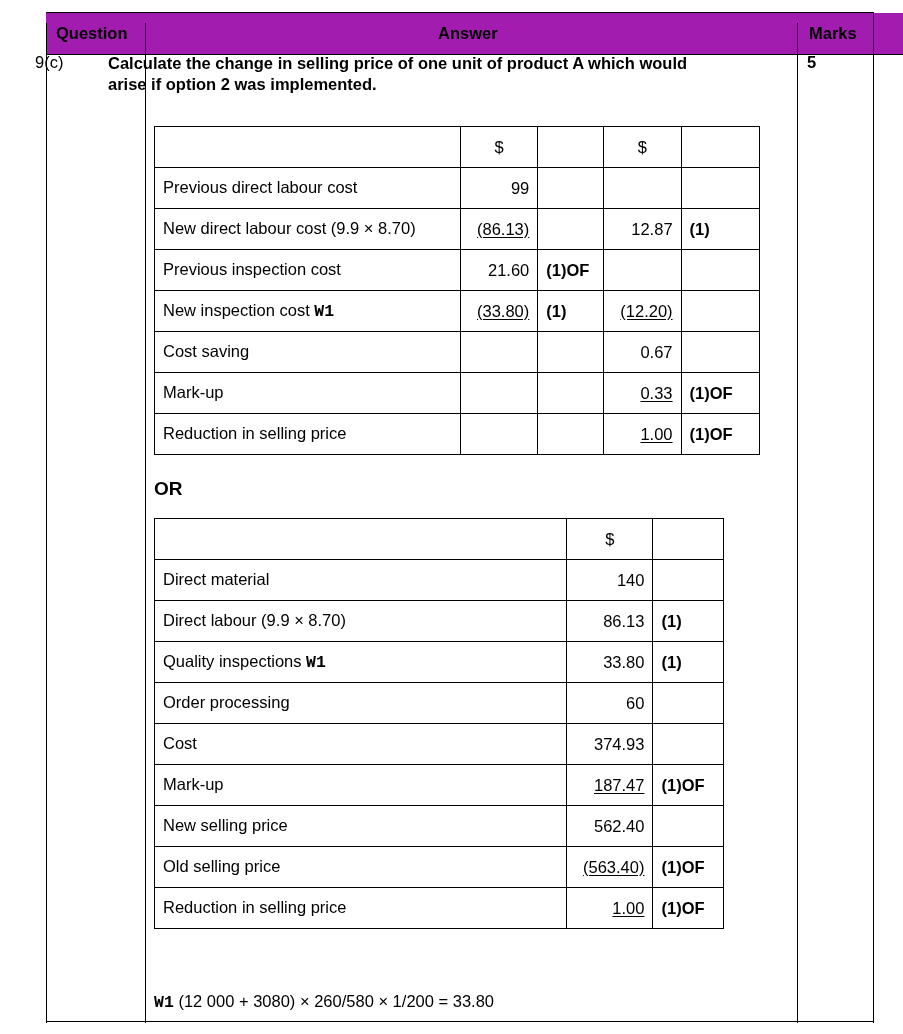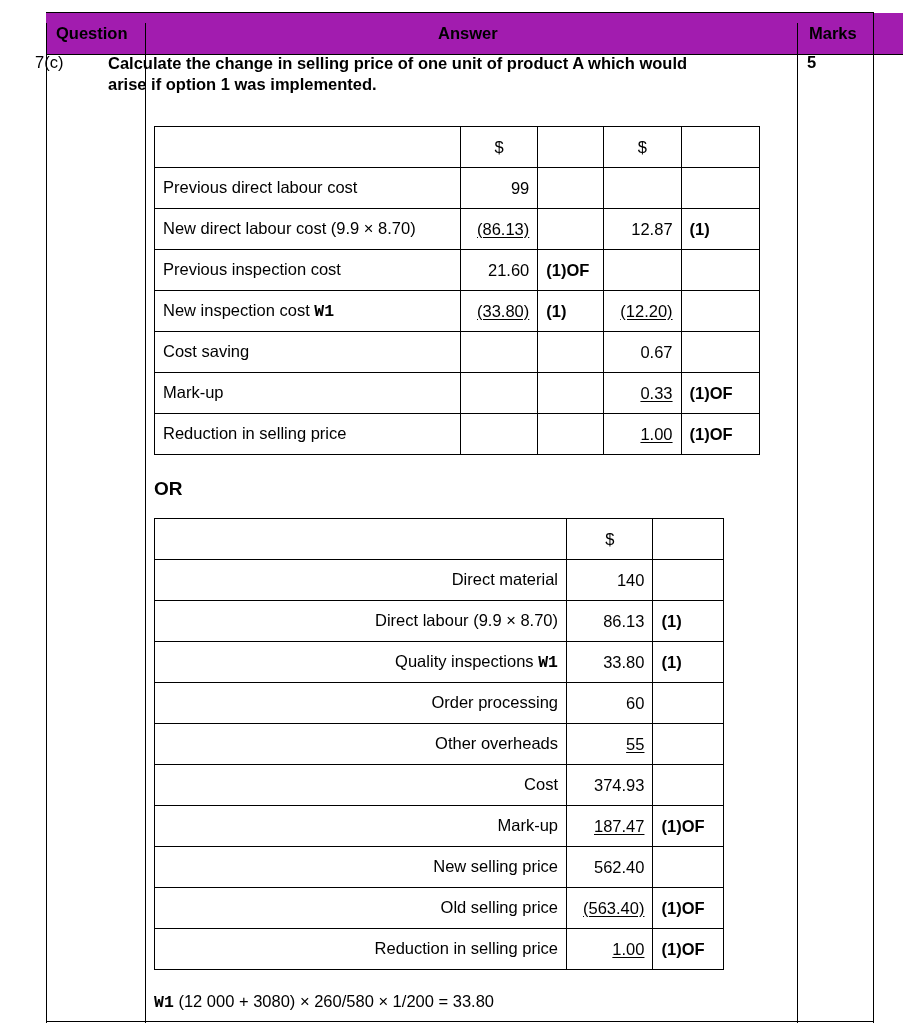--- a/index.html
+++ b/index.html
@@ -47,21 +47,21 @@
     #t1 .c0 { width: 306px; }
     #t1 .c1 { width: 76px; }
     #t1 .c2 { width: 66px; }
     #t1 .c3 { width: 76px; }
     #t1 .c4 { width: 78px; }
 
     .or-label { position: absolute; left: 154px; top: 478px; font-size: 19px; font-weight: bold; }
 
     #t2 { left: 154px; top: 518px; }
     #t2 td { height: 41px; }
-    #t2 .c0 { width: 412px; text-align: right; }
+    #t2 .c0 { width: 412px; }
     #t2 .c1 { width: 86px; }
     #t2 .c2 { width: 71px; }
 
     .w1 { position: absolute; left: 154px; top: 992px; font-size: 16.5px; }
   </style>
 </head>
 <body>
 
 <div class="outer">
   <div class="header-bg">
@@ -69,23 +69,23 @@
     <span class="hdr hdr-answer">Answer</span>
     <span class="hdr hdr-marks">Marks</span>
   </div>
   <div class="col-line vl-left"></div>
   <div class="col-line vl-q"></div>
   <div class="col-line vl-ans"></div>
   <div class="col-line vl-right"></div>
   <div class="bottom-line"></div>
 </div>
 
-<span class="qnum">7(c)</span>
+<span class="qnum">9(c)</span>
 <span class="marks">5</span>
-<div class="prompt">Calculate the change in selling price of one unit of product A which would arise if option 1 was implemented.</div>
+<div class="prompt">Calculate the change in selling price of one unit of product A which would arise if option 2 was implemented.</div>
 
 <table class="calc" id="t1">
   <tbody id="t1body">
       <tr>
         <td class="hdrc c0"></td>
         <td class="hdrc c1">$</td>
         <td class="hdrc c2"></td>
         <td class="hdrc c3">$</td>
         <td class="hdrc c4"></td>
       </tr>
@@ -164,25 +164,20 @@
         <td class="lbl c0"><span>Quality inspections </span><span class="bold">W1</span></td>
         <td class="num c1"><span>33.80</span></td>
         <td class="mk c2"><span>(1)</span></td>
       </tr>
       <tr>
         <td class="lbl c0"><span>Order processing</span><span class="bold"></span></td>
         <td class="num c1"><span>60</span></td>
         <td class="mk c2"><span></span></td>
       </tr>
       <tr>
-        <td class="lbl c0"><span>Other overheads</span><span class="bold"></span></td>
-        <td class="num c1"><span class="u">55</span></td>
-        <td class="mk c2"><span></span></td>
-      </tr>
-      <tr>
         <td class="lbl c0"><span>Cost</span><span class="bold"></span></td>
         <td class="num c1"><span>374.93</span></td>
         <td class="mk c2"><span></span></td>
       </tr>
       <tr>
         <td class="lbl c0"><span>Mark-up</span><span class="bold"></span></td>
         <td class="num c1"><span class="u">187.47</span></td>
         <td class="mk c2"><span>(1)OF</span></td>
       </tr>
       <tr>

